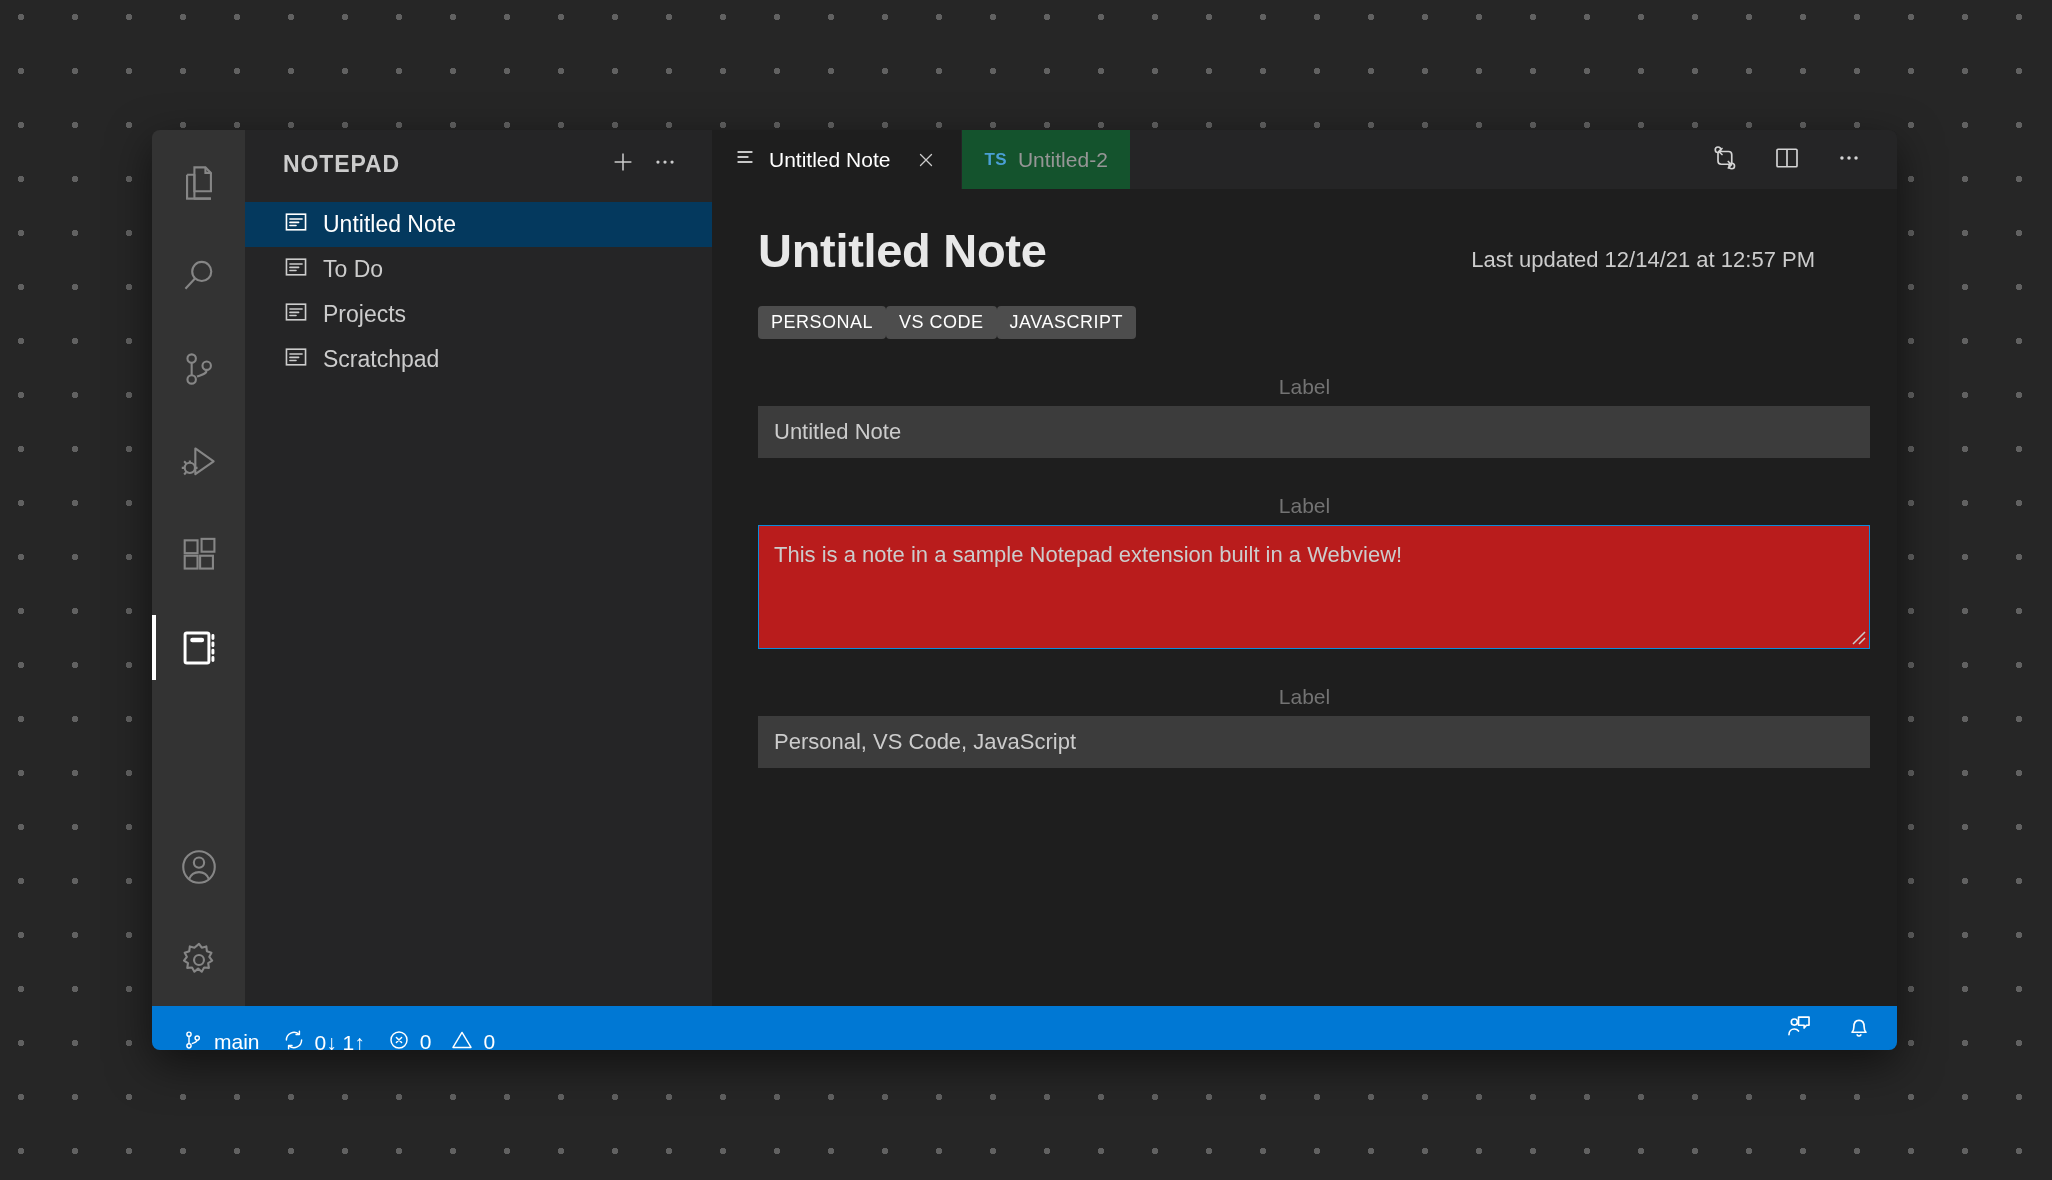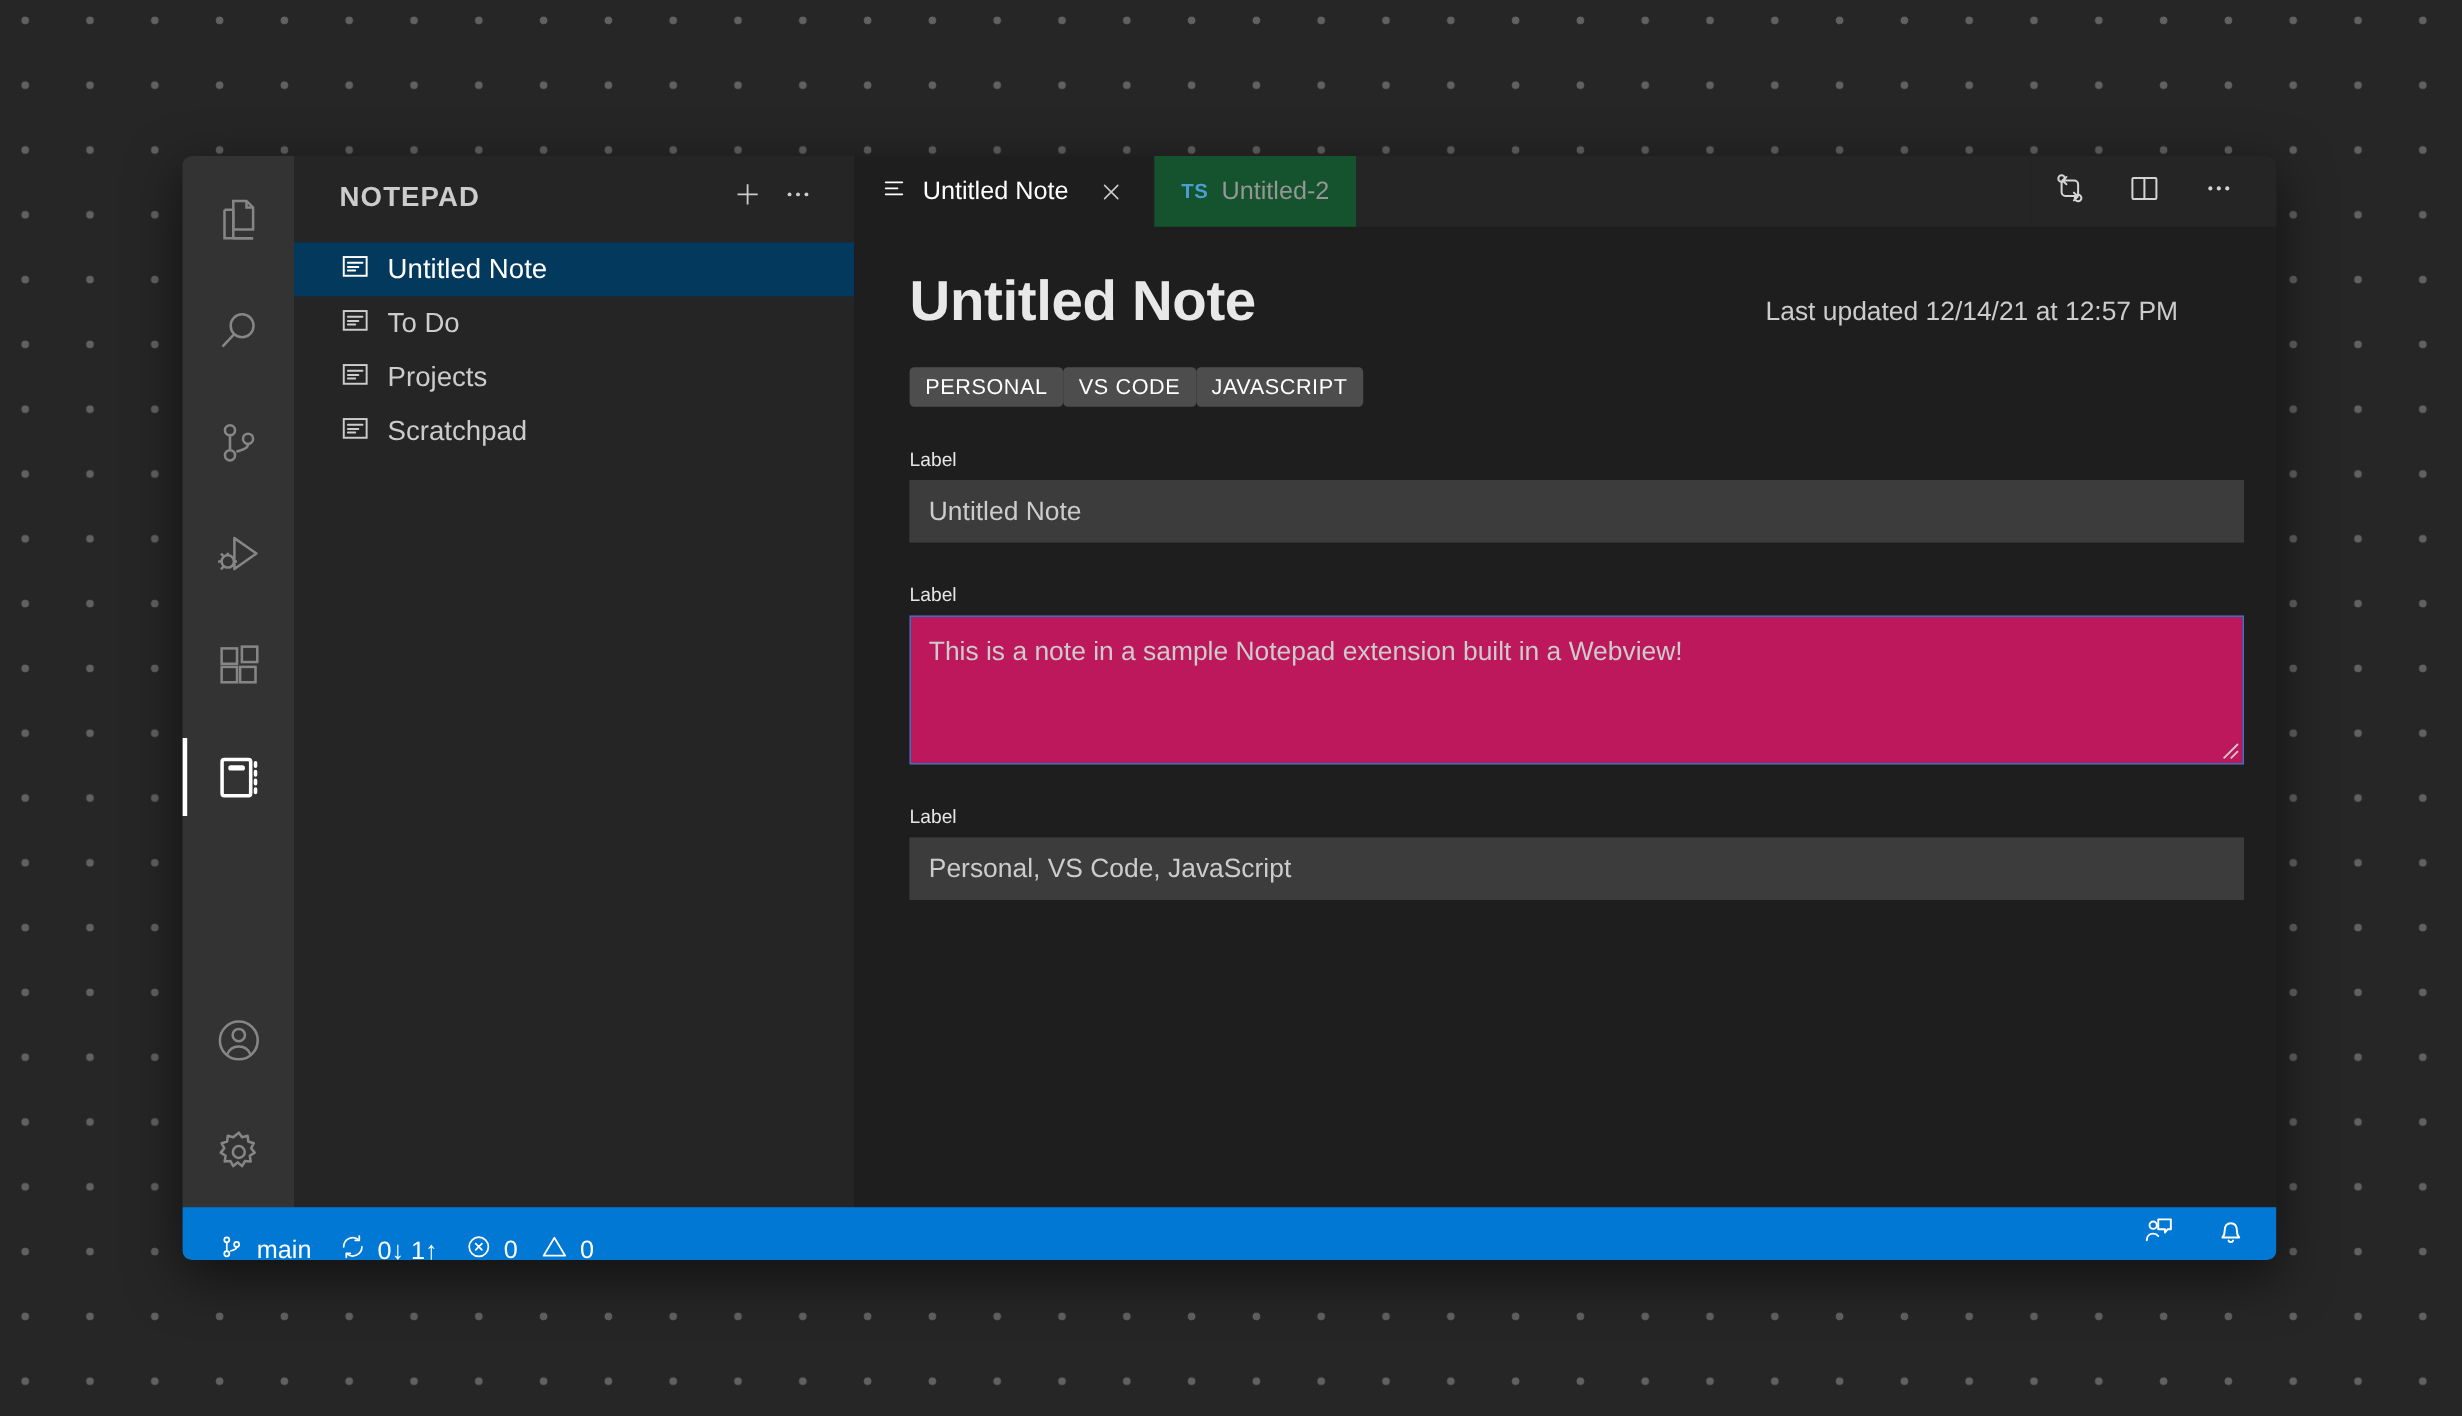--- a/index.html
+++ b/index.html
@@ -196,23 +196,24 @@
     background: #4d4d4d;
     color: #ffffff;
     font-size: 18px;
     letter-spacing: 0.5px;
     padding: 7px 13px 8px 13px;
     border-radius: 4px;
     line-height: 1;
   }
   .field-group { margin-top: 36px; }
   .field-label {
-    font-size: 16px;
-    color: #e5e5e5;
+    font-size: 21px;
+    color: #737373;
     margin-bottom: 7px;
+    text-align: center;
   }
   .field-input {
     width: 1112px;
     height: 52px;
     background: #3c3c3c;
     border: 1px solid #3c3c3c;
     color: #cccccc;
     font-size: 22px;
     font-family: "Liberation Sans", sans-serif;
     padding: 0 15px;
@@ -221,21 +222,21 @@
     align-items: center;
   }
   .field-textarea-wrap {
     position: relative;
     width: 1112px;
     height: 124px;
   }
   .field-textarea {
     width: 100%;
     height: 100%;
-    background: #be185d;
+    background: #b91c1c;
     border: 1px solid #0d8bd9;
     color: #cccccc;
     font-size: 22px;
     font-family: "Liberation Sans", sans-serif;
     padding: 14px 15px;
     outline: none;
     resize: none;
     line-height: 1.35;
     overflow: hidden;
   }

